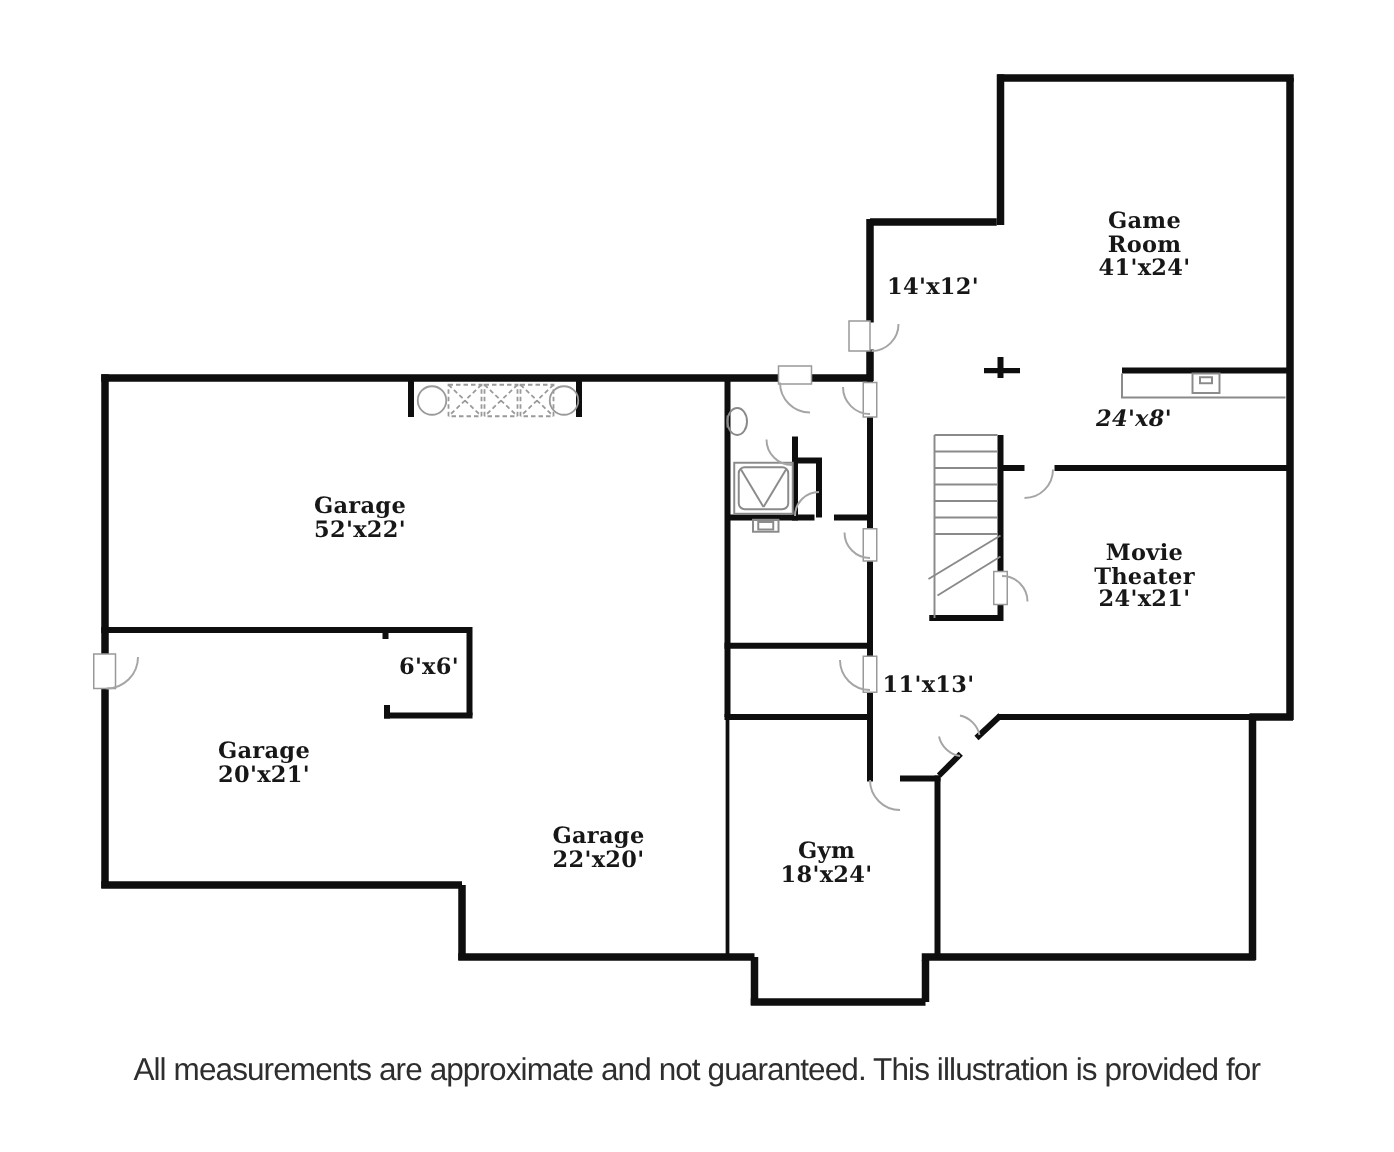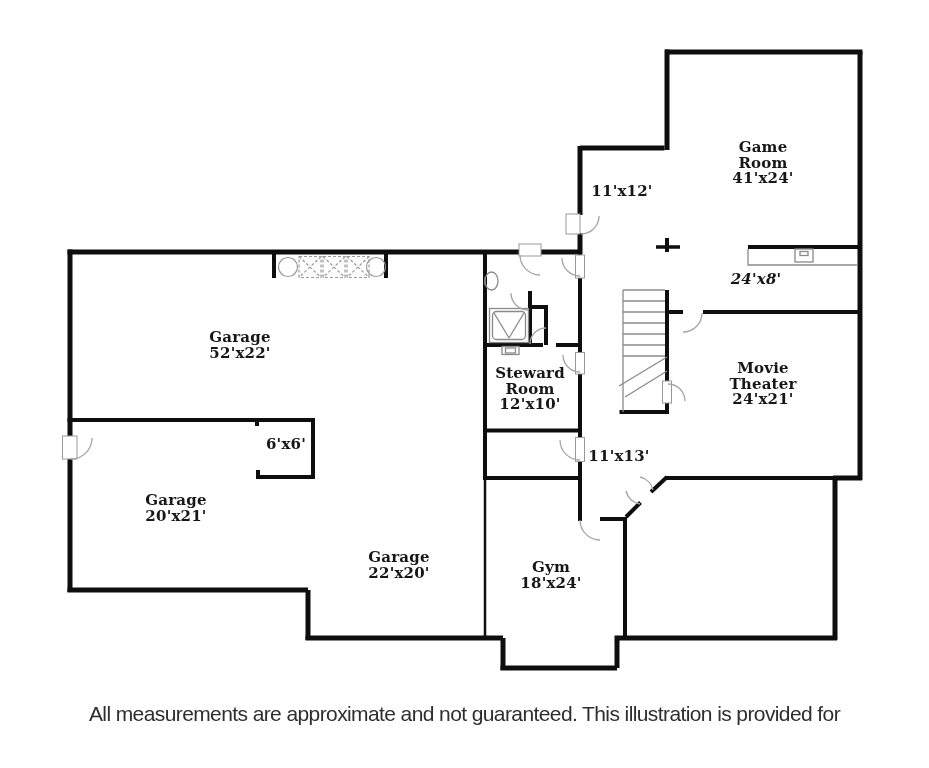--- a/index.html
+++ b/index.html
@@ -154,37 +154,33 @@
   </g>
 </svg>
 
   <div class="room-label" style="left:723px;top:140px;width:80px;">
     <div>Game Room</div>
     <div>41'x24'</div>
   </div>
 
   <div class="room-label" style="left:587px;top:184px;width:70px;">
     <div></div>
-    <div>11'x12'</div>
+    <div>14'x12'</div>
   </div>
 
   <div class="room-label" style="left:721px;top:272px;width:70px;font-style:italic;">
     <div></div>
     <div>24'x8'</div>
   </div>
 
   <div class="room-label" style="left:718px;top:361px;width:90px;">
     <div>Movie Theater</div>
     <div>24'x21'</div>
   </div>
 
-  <div class="room-label" style="left:495px;top:366px;width:70px;">
-    <div>Steward Room</div>
-    <div>12'x10'</div>
-  </div>
 
   <div class="room-label" style="left:205px;top:330px;width:70px;">
     <div>Garage</div>
     <div>52'x22'</div>
   </div>
 
   <div class="room-label" style="left:256px;top:437px;width:60px;">
     <div></div>
     <div>6'x6'</div>
   </div>

